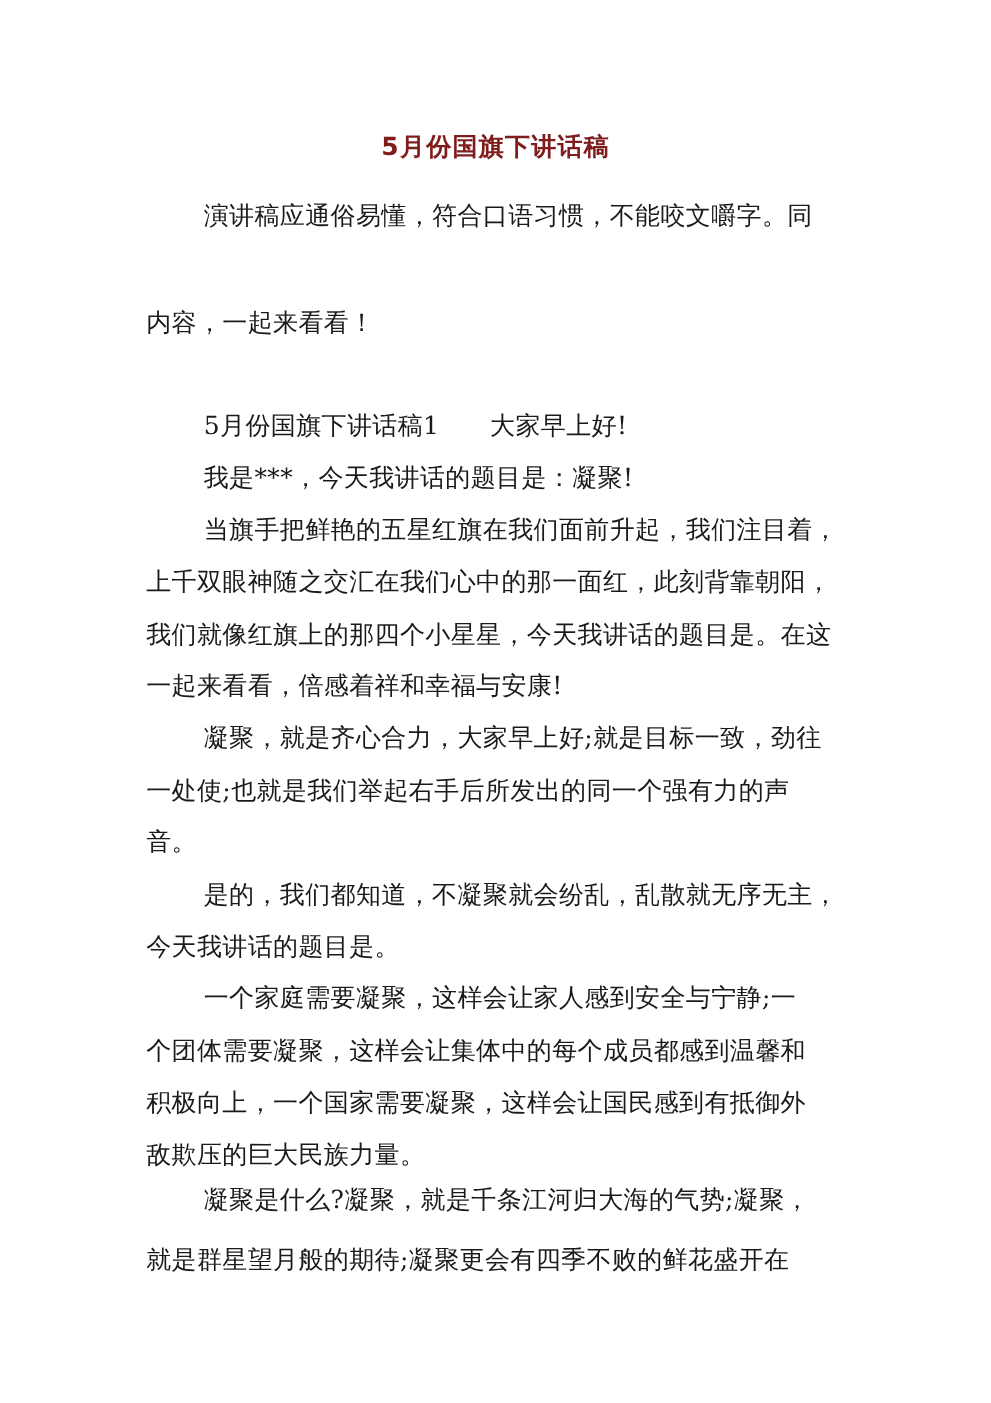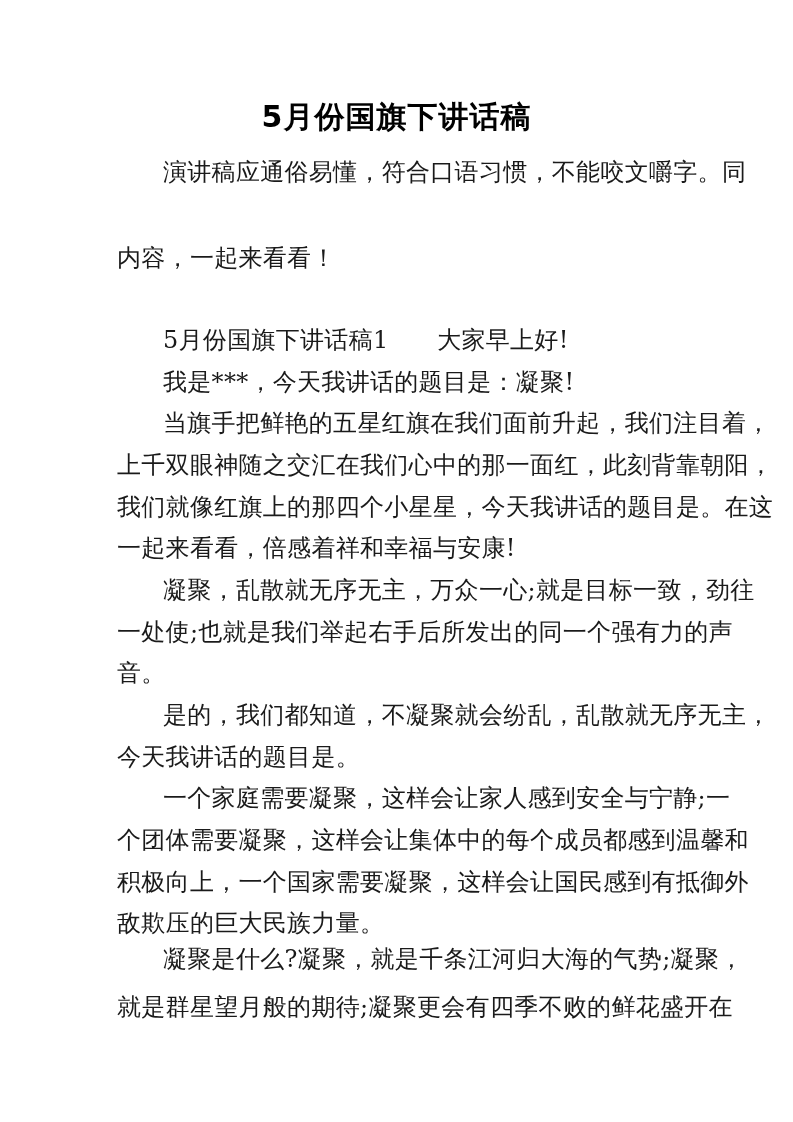--- a/index.html
+++ b/index.html
@@ -23,30 +23,30 @@
       background: #ffffff;
     }
     .title {
       position: absolute;
       top: 97px;
       left: 0;
       width: 793px;
       text-align: center;
       font-family: "DejaVu Sans", "Liberation Sans", sans-serif;
       font-weight: bold;
-      font-size: 30px;
+      font-size: 20px;
       line-height: 40px;
       letter-spacing: 1px;
-      color: #000000;
+      color: #7f1d1d;
     }
     .line {
       position: absolute;
       left: 117px;
       width: 570px;
-      font-size: 24px;
+      font-size: 20px;
       line-height: 24px;
       white-space: nowrap;
       color: #1a1a1a;
       letter-spacing: 0.3px;
     }
     .line.indent {
       left: 163px;
     }
   </style>
 </head>
@@ -59,21 +59,21 @@
   <div class="line" style="top:246px">内容，一起来看看！</div>
 
   <div class="line indent" style="top:328px">5月份国旗下讲话稿1　　大家早上好!</div>
   <div class="line indent" style="top:370px">我是***，今天我讲话的题目是：凝聚!</div>
 
   <div class="line indent" style="top:411px">当旗手把鲜艳的五星红旗在我们面前升起，我们注目着，</div>
   <div class="line" style="top:453px">上千双眼神随之交汇在我们心中的那一面红，此刻背靠朝阳，</div>
   <div class="line" style="top:495px">我们就像红旗上的那四个小星星，今天我讲话的题目是。在这</div>
   <div class="line" style="top:536px">一起来看看，倍感着祥和幸福与安康!</div>
 
-  <div class="line indent" style="top:578px">凝聚，乱散就无序无主，万众一心;就是目标一致，劲往</div>
+  <div class="line indent" style="top:578px">凝聚，就是齐心合力，大家早上好;就是目标一致，劲往</div>
   <div class="line" style="top:620px">一处使;也就是我们举起右手后所发出的同一个强有力的声</div>
   <div class="line" style="top:661px">音。</div>
 
   <div class="line indent" style="top:703px">是的，我们都知道，不凝聚就会纷乱，乱散就无序无主，</div>
   <div class="line" style="top:745px">今天我讲话的题目是。</div>
 
   <div class="line indent" style="top:786px">一个家庭需要凝聚，这样会让家人感到安全与宁静;一</div>
   <div class="line" style="top:828px">个团体需要凝聚，这样会让集体中的每个成员都感到温馨和</div>
   <div class="line" style="top:870px">积极向上，一个国家需要凝聚，这样会让国民感到有抵御外</div>
   <div class="line" style="top:911px">敌欺压的巨大民族力量。</div>

